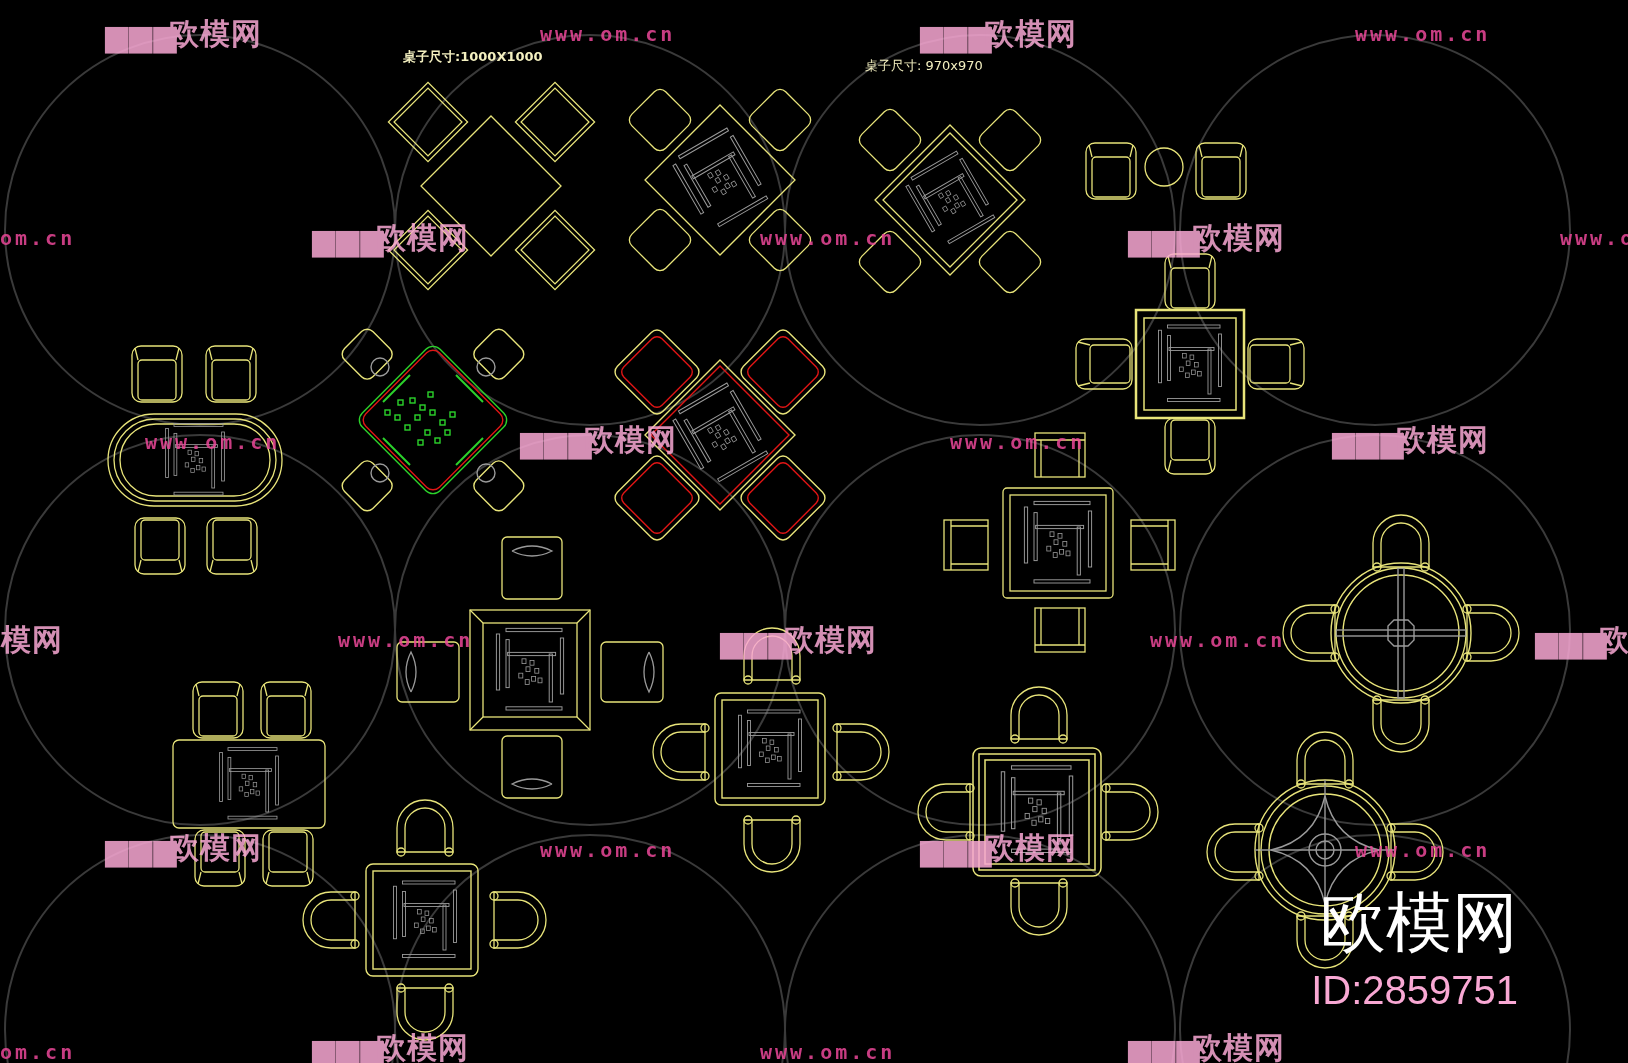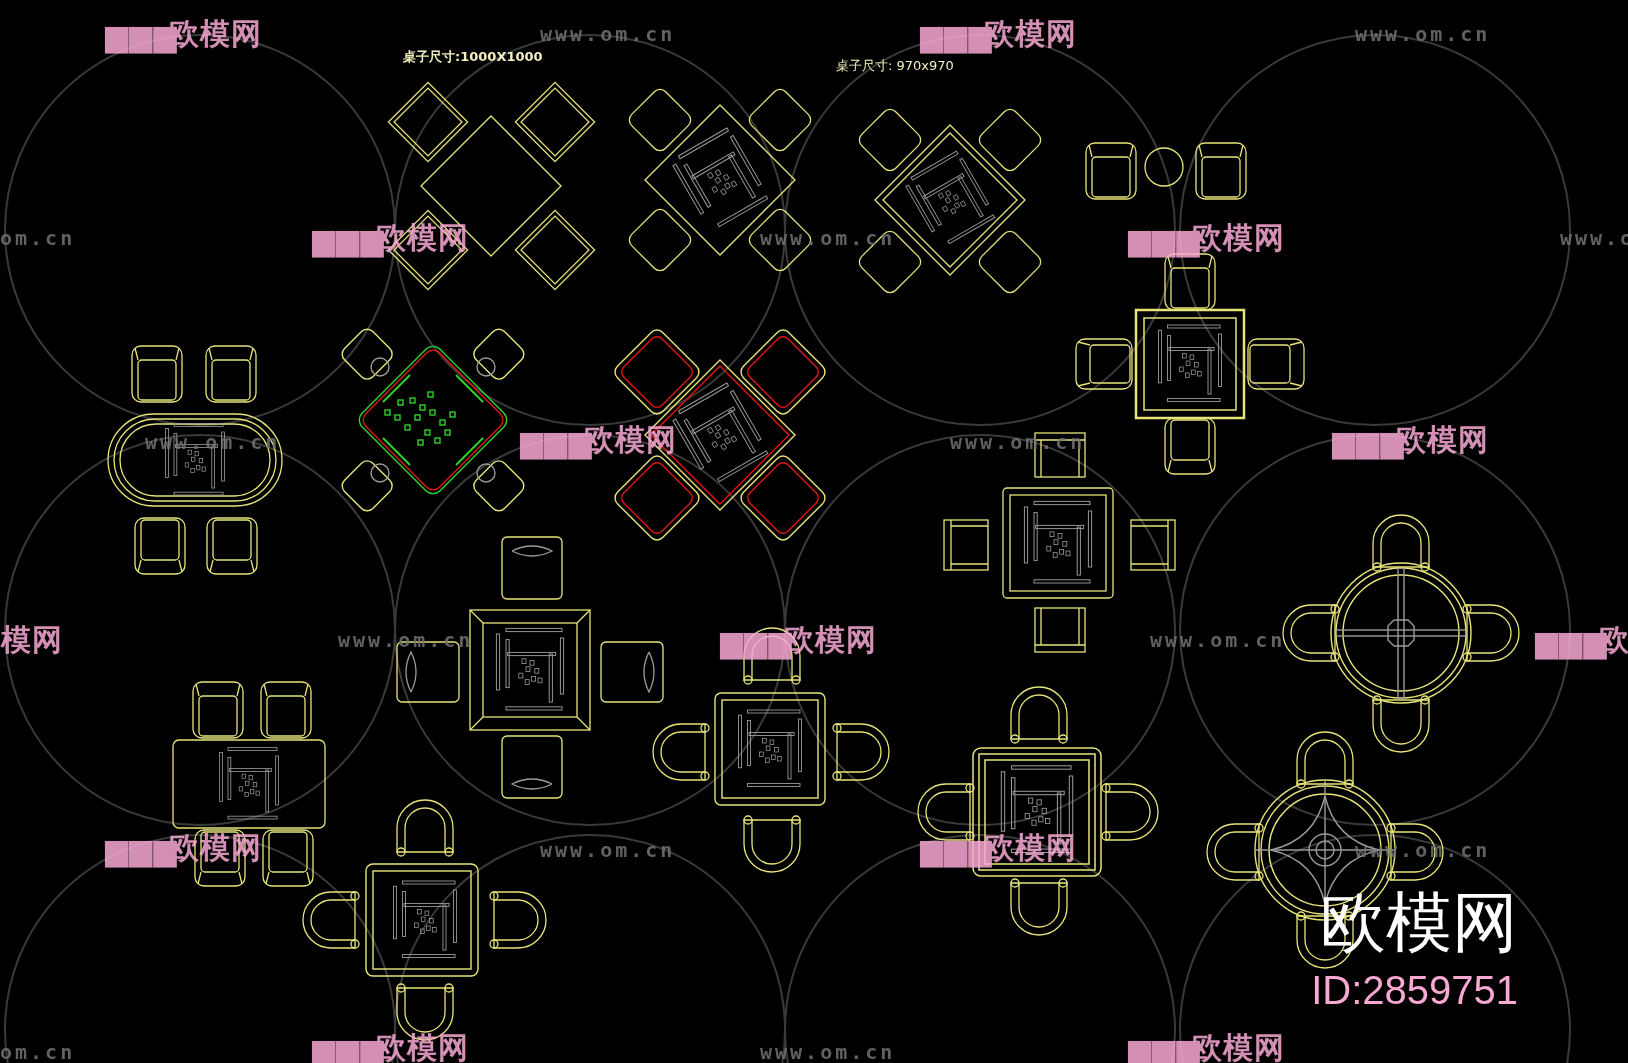--- a/index.html
+++ b/index.html
@@ -1,21 +1,21 @@
 <!DOCTYPE html>
 <html><head>
 <meta charset="utf-8">
 <style>
   html,body{margin:0;padding:0;background:#000;}
   body{width:1628px;height:1063px;position:relative;overflow:hidden;font-family:"DejaVu Sans",sans-serif;}
   #canvas{position:absolute;left:0;top:0;width:1628px;height:1063px;}
   .label{position:absolute;color:#f4f0c0;font-size:13px;white-space:nowrap;font-family:"DejaVu Sans",sans-serif;}
   .wm-logo{position:absolute;color:#f9a8d4;font-size:30px;font-weight:bold;white-space:nowrap;font-family:"DejaVu Sans",sans-serif;letter-spacing:1px;opacity:.85;text-align:center;}
   .wm-logo .sofa{display:inline-block;width:58px;height:26px;vertical-align:-2px;margin-right:6px;}
-  .wm-url{position:absolute;color:#737373;font-size:20px;font-weight:bold;white-space:nowrap;letter-spacing:3px;font-family:"DejaVu Sans Mono",monospace;opacity:.85;}
+  .wm-url{position:absolute;color:#ec4899;font-size:20px;font-weight:bold;white-space:nowrap;letter-spacing:3px;font-family:"DejaVu Sans Mono",monospace;opacity:.85;}
   .brand{position:absolute;right:110px;top:890px;color:#fff;font-size:66px;font-family:"DejaVu Sans",sans-serif;line-height:1;}
   .brand-id{position:absolute;right:110px;top:970px;color:#f9a8d4;font-size:40px;font-family:"Liberation Sans",sans-serif;line-height:1;}
 </style>
 </head>
 <body>
 
 <div id="canvas">
   <svg width="1628" height="1063" viewBox="0 0 1628 1063" xmlns="http://www.w3.org/2000/svg">
     <defs>
       <g id="chairA" fill="none" stroke="#e8e47a" stroke-width="1.3">
@@ -351,21 +351,21 @@
         </g>
       <use href="#chairU" transform="translate(425,830)"></use>
       <use href="#chairU" transform="translate(425,1010) rotate(180)"></use>
       <use href="#chairU" transform="translate(333,920) rotate(-90)"></use>
       <use href="#chairU" transform="translate(516,920) rotate(90)"></use>
     </g>
   </svg>
 </div>
 
 <div class="label" style="left:403px;top:48px;font-weight:bold;">桌子尺寸:1000X1000</div>
-<div class="label" style="left:836px;top:57px;">桌子尺寸: 970x970</div>
+<div class="label" style="left:865px;top:57px;">桌子尺寸: 970x970</div>
 
 <div class="wm-logo" style="left:105px;top:14px;"><span class="sofa">▆▆▆</span><span>欧模网</span></div>
 <div class="wm-logo" style="left:920px;top:14px;"><span class="sofa">▆▆▆</span><span>欧模网</span></div>
 <div class="wm-logo" style="left:312px;top:218px;"><span class="sofa">▆▆▆</span><span>欧模网</span></div>
 <div class="wm-logo" style="left:1128px;top:218px;"><span class="sofa">▆▆▆</span><span>欧模网</span></div>
 <div class="wm-logo" style="left:520px;top:420px;"><span class="sofa">▆▆▆</span><span>欧模网</span></div>
 <div class="wm-logo" style="left:1332px;top:420px;"><span class="sofa">▆▆▆</span><span>欧模网</span></div>
 <div class="wm-logo" style="left:-30px;top:620px;"><span>欧模网</span></div>
 <div class="wm-logo" style="left:720px;top:620px;"><span class="sofa">▆▆▆</span><span>欧模网</span></div>
 <div class="wm-logo" style="left:1535px;top:620px;"><span class="sofa">▆▆▆</span><span>欧模网</span></div>

